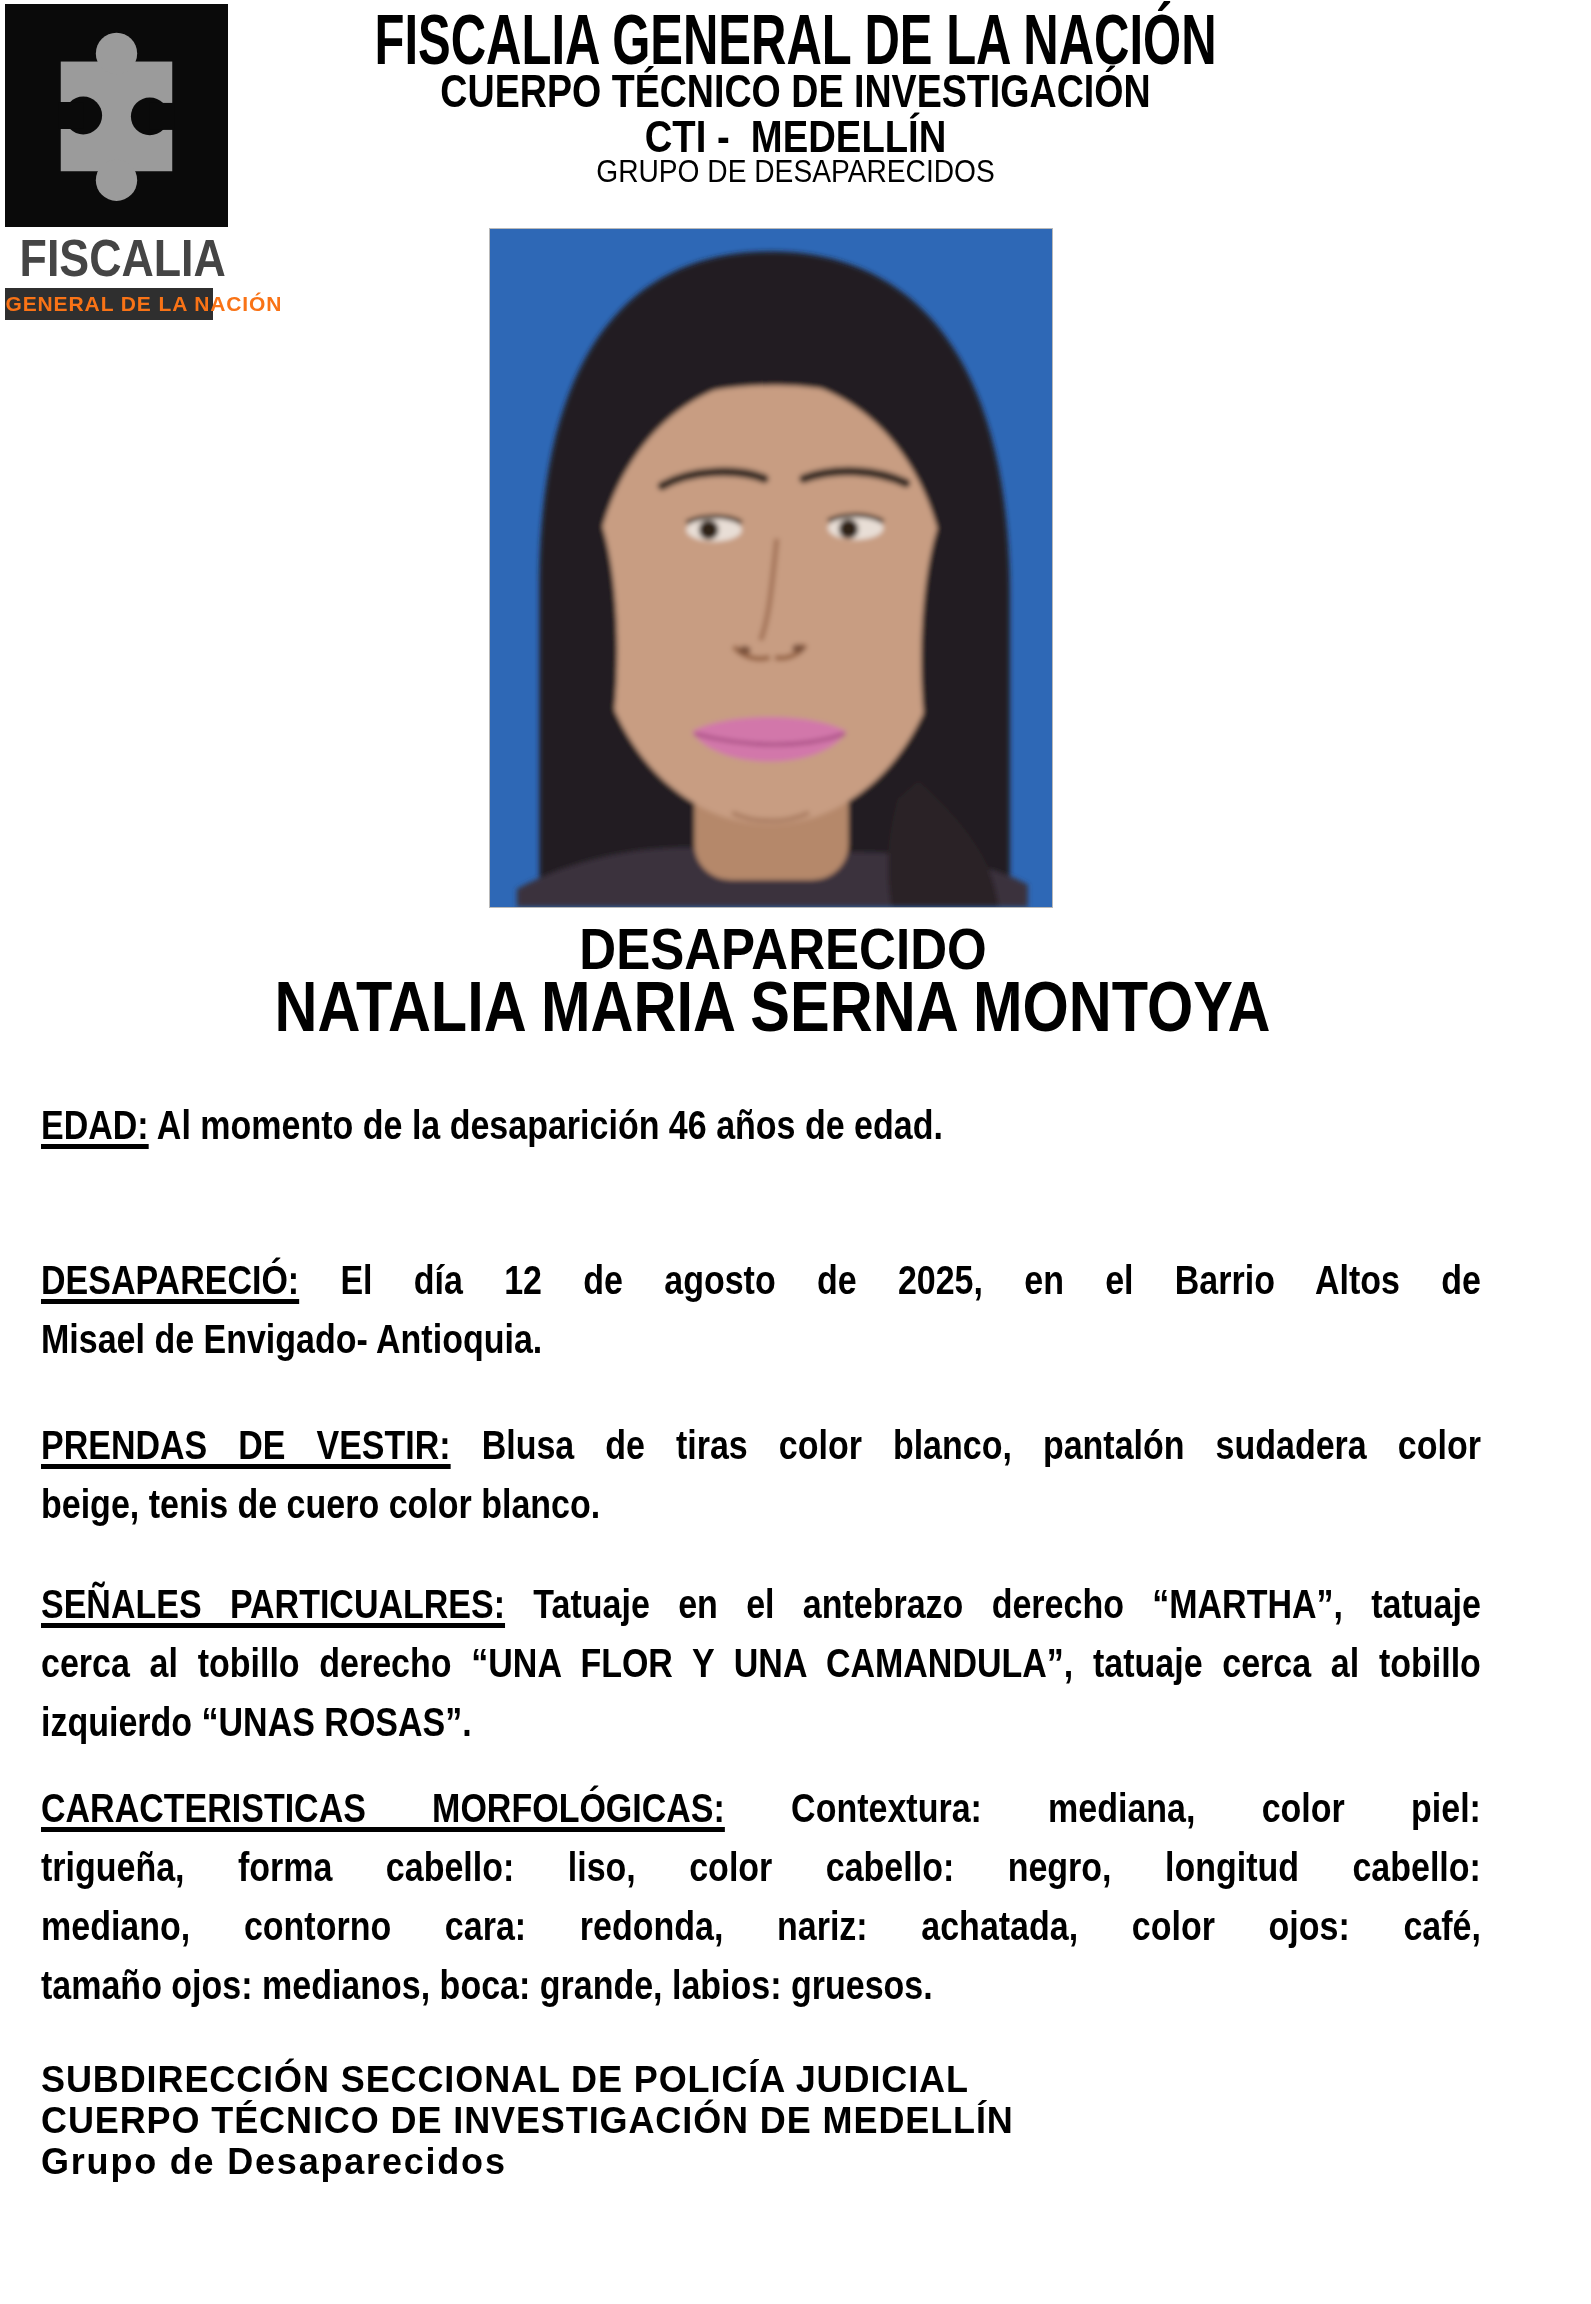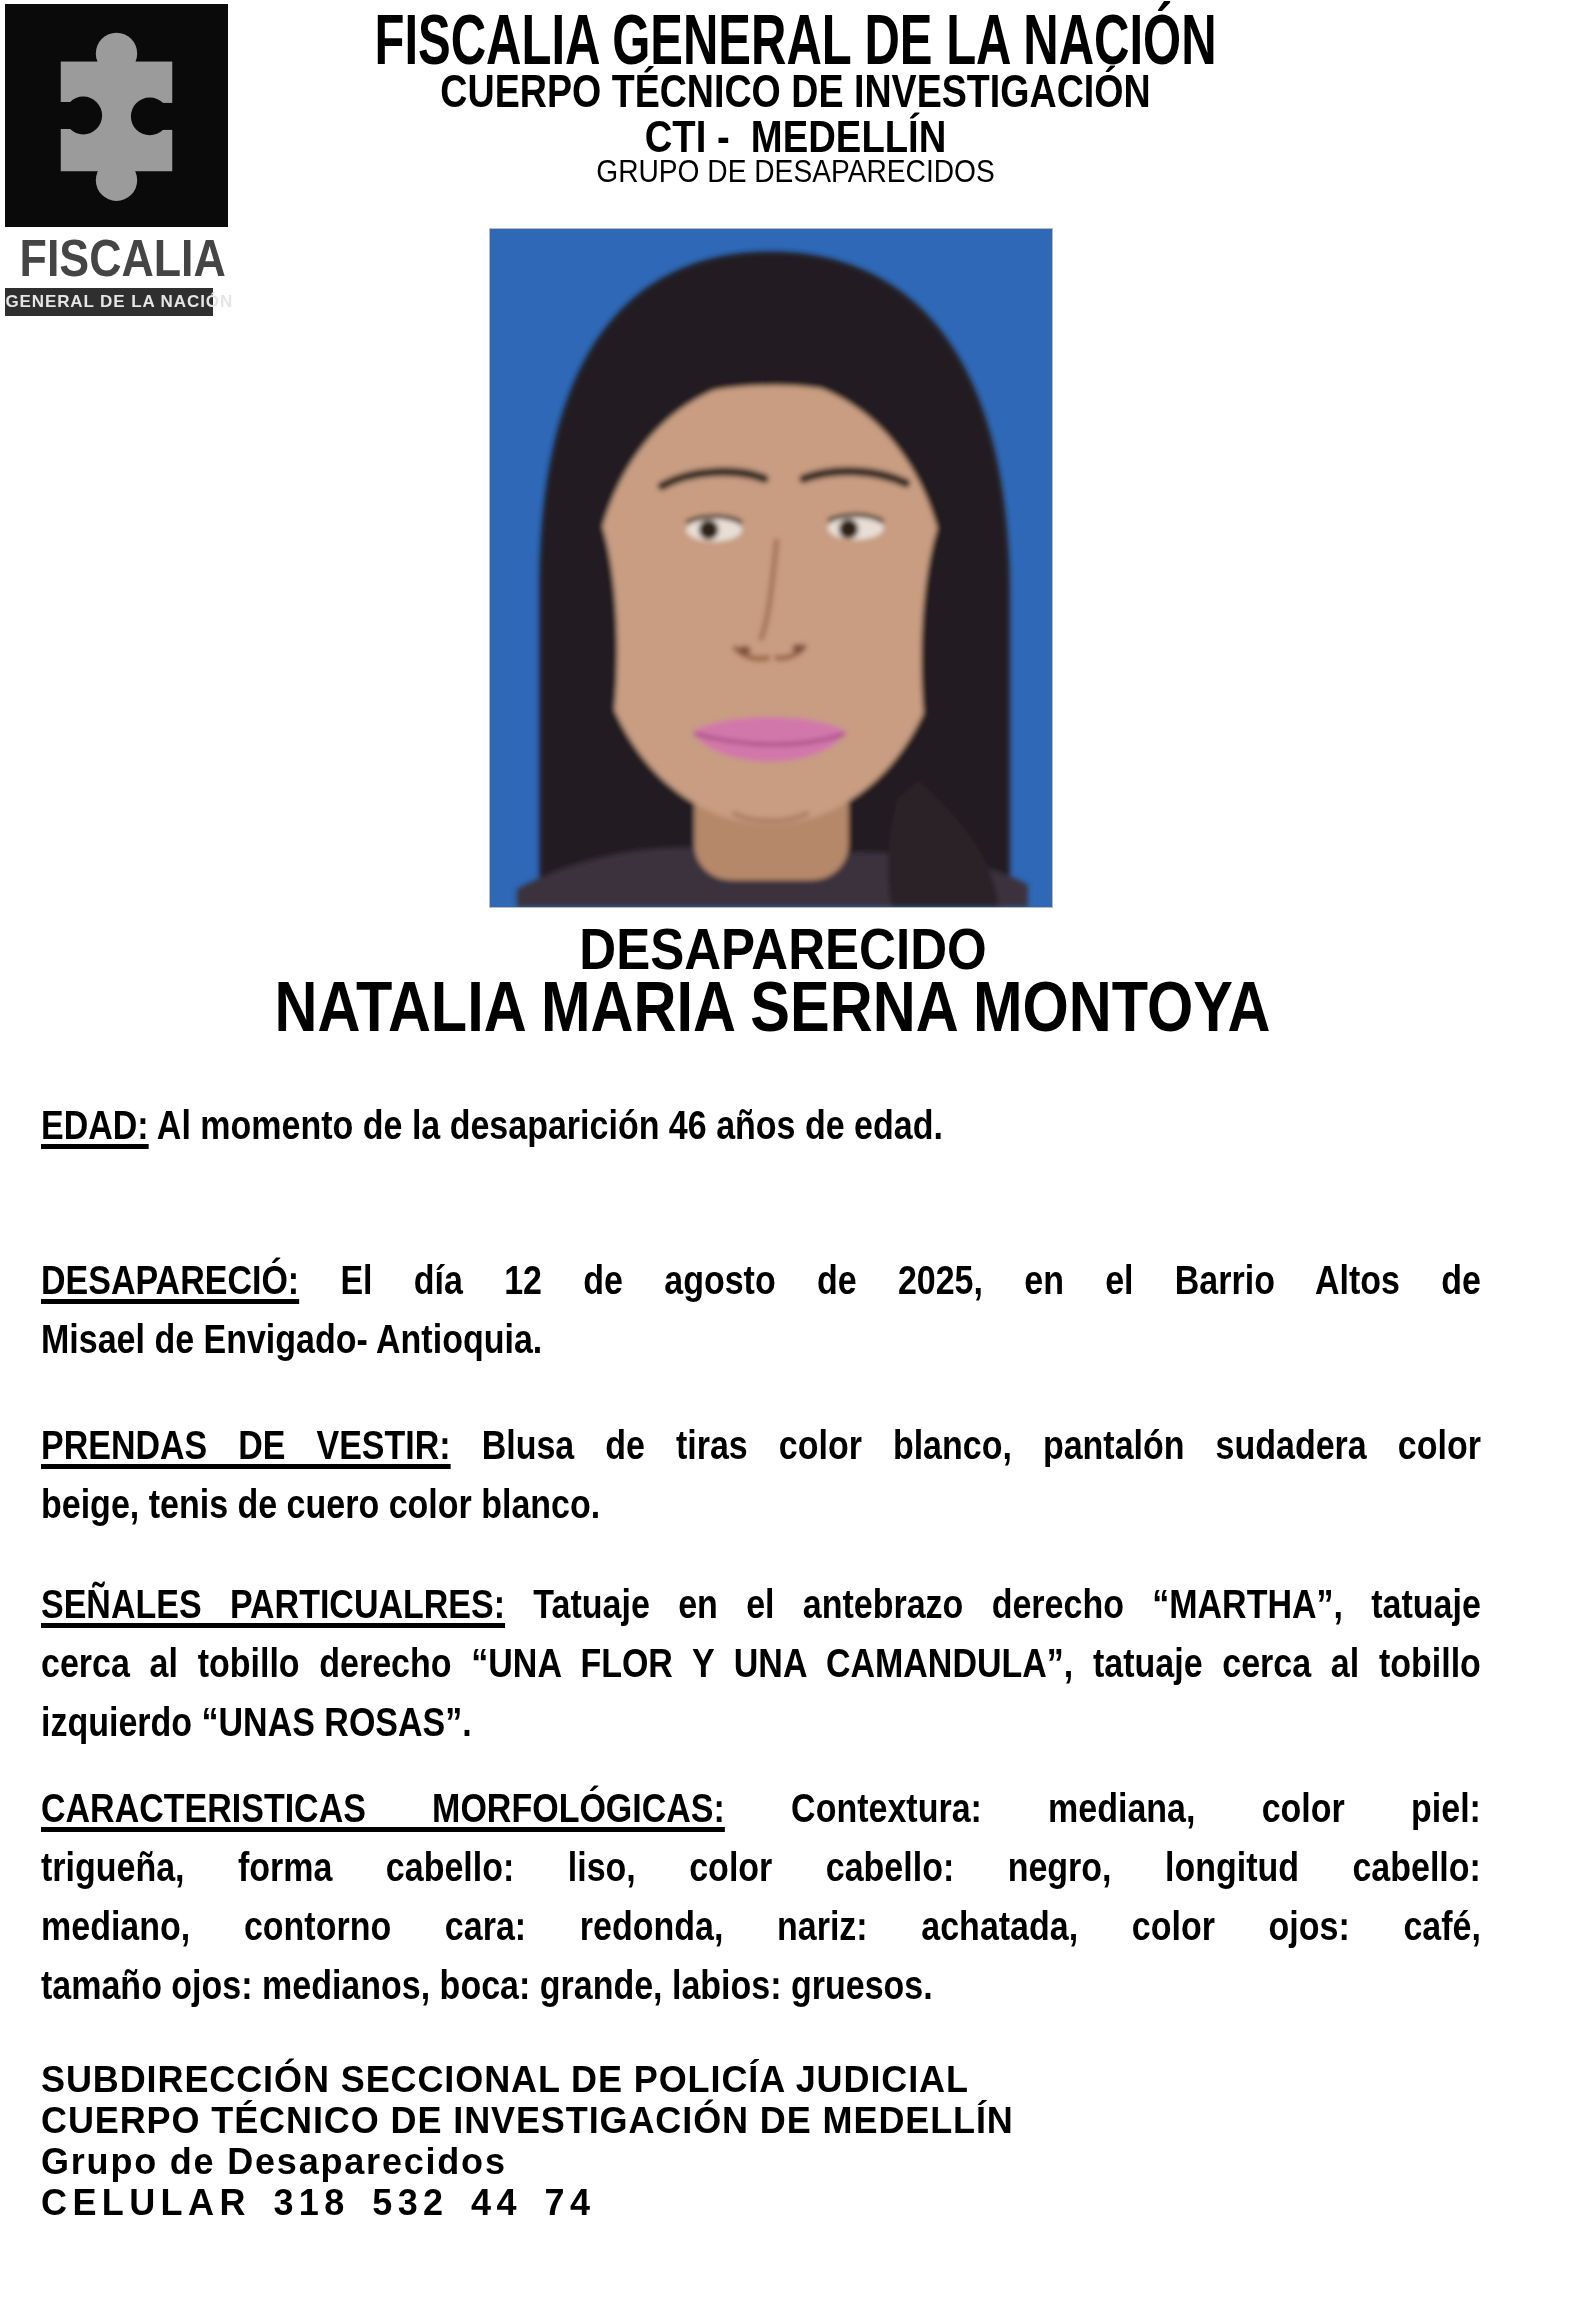--- a/index.html
+++ b/index.html
@@ -4,21 +4,21 @@
 <style>
   * { margin:0; padding:0; box-sizing:border-box; }
   html,body { width:1591px; height:2304px; background:#ffffff; }
   body { font-family:"Liberation Sans", sans-serif; color:#000; position:relative; overflow:hidden; }
 
   
   .logo { position:absolute; left:5.4px; top:3.6px; width:208px; }
   .logo-box { width:223px; height:223px; background:#0a0a0a; display:flex; align-items:center; justify-content:center; }
   .logo-brand { margin-top:5.4px; font-size:52px; font-weight:bold; color:#454545; text-align:center;
                 transform:scaleX(0.86); transform-origin:50% 50%; letter-spacing:0px; line-height:1.0; }
-  .logo-tagline { margin-top:3.6px; background:#2f2f2f; color:#e5e5e5; font-weight:bold; font-size:17px;
+  .logo-tagline { margin-top:3.6px; background:#2f2f2f; color:#f97316; font-weight:bold; font-size:21px;
                   text-align:center; padding:4.5px 0 3.6px 0; letter-spacing:0.9px; white-space:nowrap; }
 
   
   .header { position:absolute; left:0; top:0; width:1591px; text-align:center; }
   .h-line { position:absolute; left:0; width:1591px; text-align:center; font-weight:bold; white-space:nowrap; }
   .h-institution { top:3.6px;  font-size:70px; line-height:72px; transform:scaleX(0.70); }
   .h-department  { top:65px; font-size:47px; line-height:52px; transform:scaleX(0.80); }
   .h-office      { top:112px; font-size:45px; line-height:49px; transform:scaleX(0.85); white-space:pre; }
   .h-group       { top:153px; font-size:32px; line-height:36px; font-weight:normal; transform:scaleX(0.88); }
 
@@ -170,15 +170,14 @@
     <div class="ln">mediano, contorno cara: redonda, nariz: achatada, color ojos: café,</div>
     <div class="ln last">tamaño ojos: medianos, boca: grande, labios: gruesos.</div>
   </div>
 
 </div>
 
 <div class="footer">
   <div class="f-ls1">SUBDIRECCIÓN SECCIONAL DE POLICÍA JUDICIAL</div>
   <div class="f-ls1">CUERPO TÉCNICO DE INVESTIGACIÓN DE MEDELLÍN</div>
   <div class="f-ls2">Grupo de Desaparecidos</div>
-  <div class="f-ls6">CELULAR 318 532 44 74</div>
 </div>
 
 
 </body></html>

